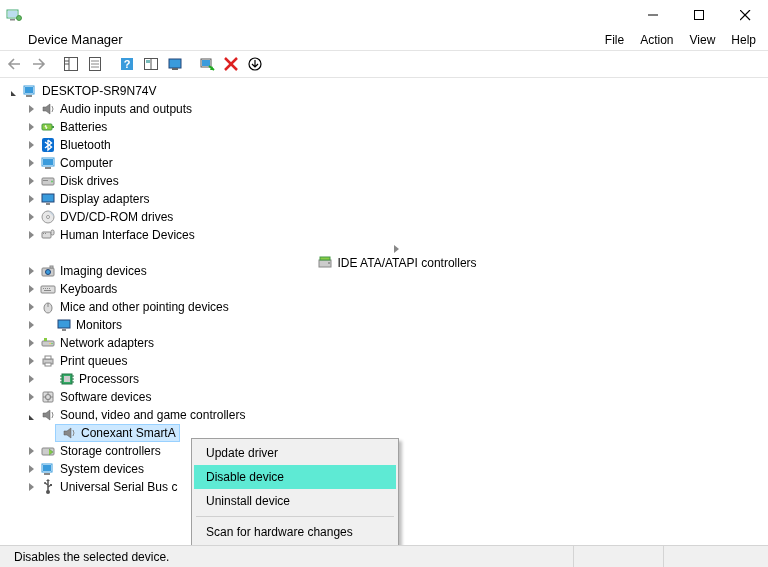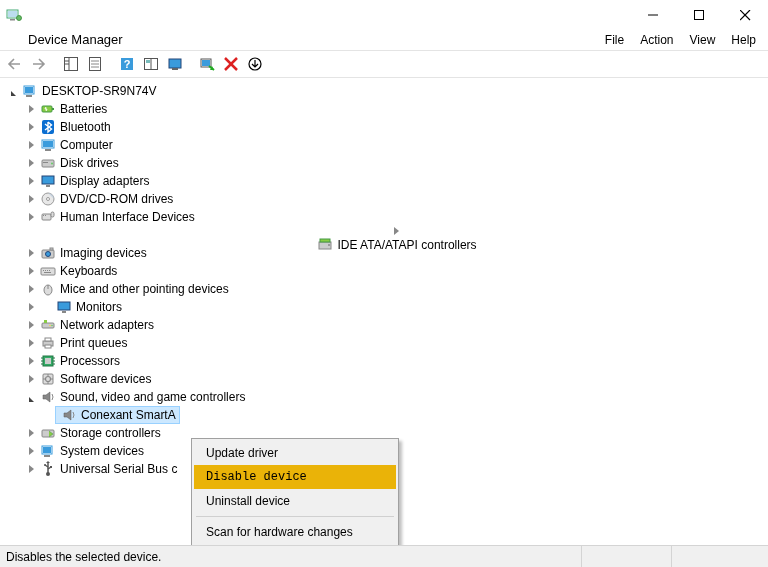--- a/index.html
+++ b/index.html
@@ -96,38 +96,37 @@
     background: #f0f0f0;
     border: 1px solid #a0a0a0;
     box-shadow: 3px 3px 3px rgba(0,0,0,0.25);
     padding: 2px;
     font-size: 12px;
   }
   .ctx-item {
     padding: 5px 12px;
   }
   .ctx-item.highlight {
-    background: #eab308;
-    font-family: Liberation Mono, monospace;
+    background: #5eead4;
   }
   .ctx-item.bold { font-weight: bold; }
   .ctx-sep {
     height: 1px;
     margin: 3px 2px;
     background: #d0d0d0;
   }
   .statusbar {
     position: absolute;
     left: 0; bottom: 0;
     width: 100%;
     height: 22px;
     border-top: 1px solid #d4d4d4;
     display: flex;
     align-items: center;
-    padding: 0 6px;
+    padding: 0 14px;
     font-size: 12px;
     background: #f0f0f0;
     justify-content: center;
   }
   .statusbar .cell {
     border-right: 1px solid #d4d4d4;
     height: 100%;
     display: flex; align-items: center;
     padding: 0 6px;
   }
@@ -259,20 +258,32 @@
           </svg>
         </span>
         <span>DESKTOP-SR9N74V</span>
       </span>
     </div>
     <div class="tree-row" style="padding-left: 20px;">
       <span class="exp closed"></span>
       <span class="label-box">
         <span class="node-icon">
           <svg width="16" height="16" viewBox="0 0 16 16">
+            <path d="M3 6 L6 6 L10 3 L10 13 L6 10 L3 10 Z" fill="#888" stroke="#555" stroke-width="0.5"></path>
+            <path d="M12 5 Q14 8 12 11" fill="none" stroke="#888" stroke-width="1"></path>
+          </svg>
+        </span>
+        <span>Audio inputs and outputs</span>
+      </span>
+    </div>
+    <div class="tree-row" style="padding-left: 20px;">
+      <span class="exp closed"></span>
+      <span class="label-box">
+        <span class="node-icon">
+          <svg width="16" height="16" viewBox="0 0 16 16">
             <rect x="2" y="5" width="10" height="6" rx="1" fill="#8c4" stroke="#494"></rect>
             <rect x="12" y="7" width="2" height="2" fill="#494"></rect>
             <path d="M6 6 L5 8 L7 8 L6 10" stroke="#fff" stroke-width="1" fill="none"></path>
           </svg>
         </span>
         <span>Batteries</span>
       </span>
     </div>
     <div class="tree-row" style="padding-left: 20px;">
       <span class="exp closed"></span>
@@ -437,21 +448,21 @@
         <span class="node-icon">
           <svg width="16" height="16" viewBox="0 0 16 16">
             <rect x="3" y="6" width="10" height="5" fill="#ccc" stroke="#888"></rect>
             <rect x="5" y="3" width="6" height="3" fill="#fff" stroke="#888"></rect>
             <rect x="5" y="10" width="6" height="3" fill="#fff" stroke="#888"></rect>
           </svg>
         </span>
         <span>Print queues</span>
       </span>
     </div>
-    <div class="tree-row" style="padding-left: 20px;">
+    <div class="tree-row" style="padding-left: 20px; gap: 19px;">
       <span class="exp closed"></span>
       <span class="label-box">
         <span class="node-icon">
           <svg width="16" height="16" viewBox="0 0 16 16">
             <rect x="3" y="3" width="10" height="10" fill="#3a6" stroke="#274"></rect>
             <rect x="5" y="5" width="6" height="6" fill="#ccc"></rect>
             <line x1="1" y1="5" x2="3" y2="5" stroke="#274"></line>
             <line x1="1" y1="8" x2="3" y2="8" stroke="#274"></line>
             <line x1="1" y1="11" x2="3" y2="11" stroke="#274"></line>
             <line x1="13" y1="5" x2="15" y2="5" stroke="#274"></line>

